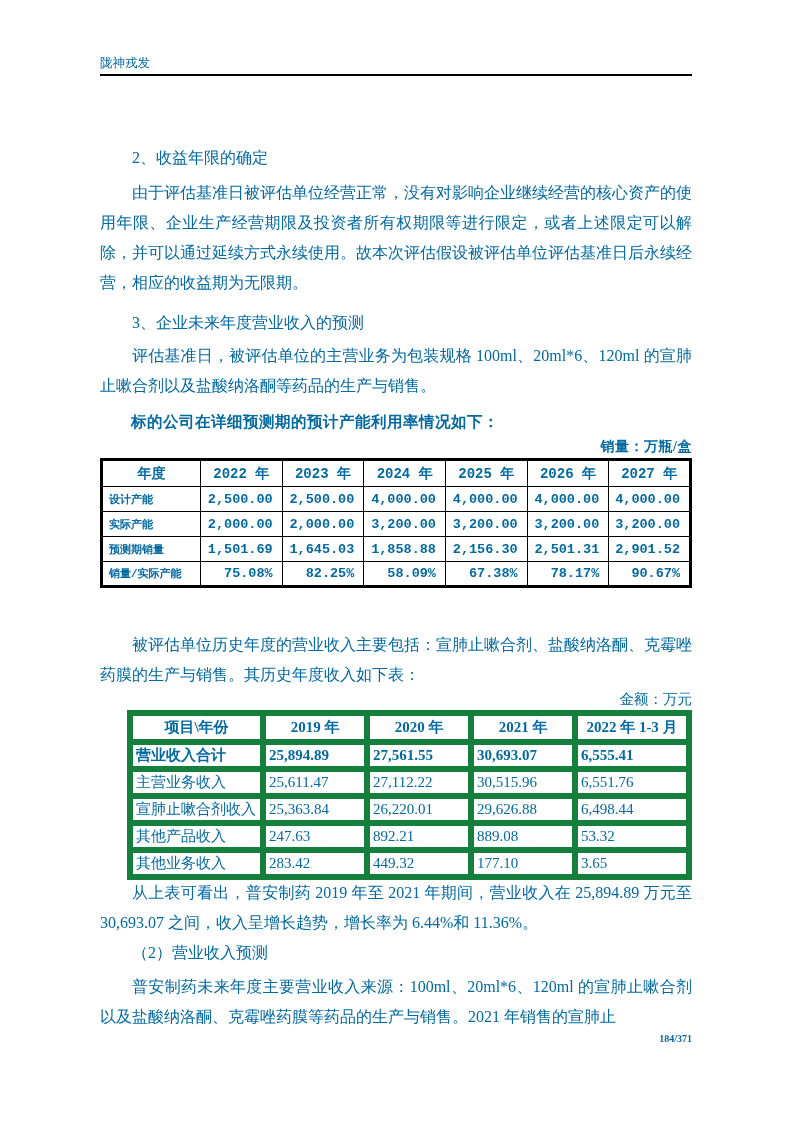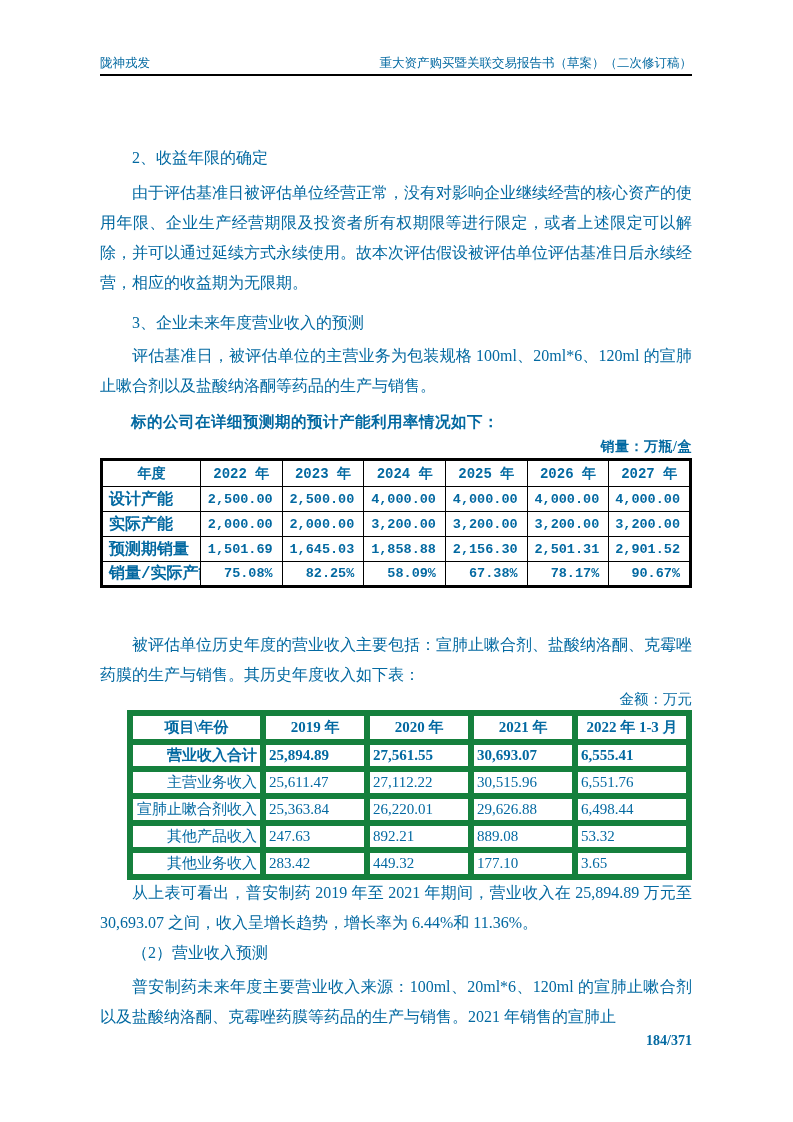--- a/index.html
+++ b/index.html
@@ -33,48 +33,47 @@
   table { border-collapse:collapse; }
   .t1 {
     width:592px; table-layout:fixed;
     font-family:Liberation Mono, monospace;
     font-weight:bold; font-size:13.5px;
     border:3px solid #000;
   }
   .t1 col.c0 { width:99px; }
   .t1 th, .t1 td { border:1px solid #000; padding:0 5px; height:25px; overflow:hidden; white-space:nowrap; }
   .t1 th { height:27px; text-align:center; font-size:14px; }
-  .t1 td.lbl { text-align:left; padding-left:6px; font-size:16px; }
+  .t1 td.lbl { text-align:left; padding-left:6px; font-size:11px; }
   .t1 td.num { text-align:right; padding-right:9px; }
 
   
   .t2 {
     width:565px; table-layout:fixed;
     font-size:15px;
     border:3px solid #000;
   }
   .t2 col.c0 { width:133px; }
   .t2 col.c1, .t2 col.c2, .t2 col.c3 { width:104px; }
   .t2 th, .t2 td { border:6px solid #15803d; padding:0 3px; height:27px; overflow:hidden; white-space:nowrap; }
   .t2 th { height:29px; text-align:center; font-weight:bold; }
-  .t2 td.lbl { text-align:right;margin-top:28px; }
+  .t2 td.lbl { text-align:left;margin-top:28px; }
   .t2 td.num { padding-right:20px; }
   .t2 tr.total td { font-weight:bold; }
 
-  .footer-page { position:absolute; right:101px; top:1033px; font-size:14px; font-weight:bold; }
+  .footer-page { position:absolute; right:101px; top:1033px; font-size:10px; font-weight:bold; }
 </style>
 </head>
 <body>
 
 <div class="page">
 
   <div class="abs" style="top:55px;">
     <div class="header-row">
       <span>陇神戎发</span>
-      <span>重大资产购买暨关联交易报告书（草案）（二次修订稿）</span>
     </div>
   </div>
 
 
   <div class="head abs" style="top:143px;">2、收益年限的确定</div>
 
   <p class="para abs" style="top:178px;">由于评估基准日被评估单位经营正常，没有对影响企业继续经营的核心资产的使用年限、企业生产经营期限及投资者所有权期限等进行限定，或者上述限定可以解除，并可以通过延续方式永续使用。故本次评估假设被评估单位评估基准日后永续经营，相应的收益期为无限期。</p>
 
   <div class="head abs" style="top:308px;">3、企业未来年度营业收入的预测</div>
 

